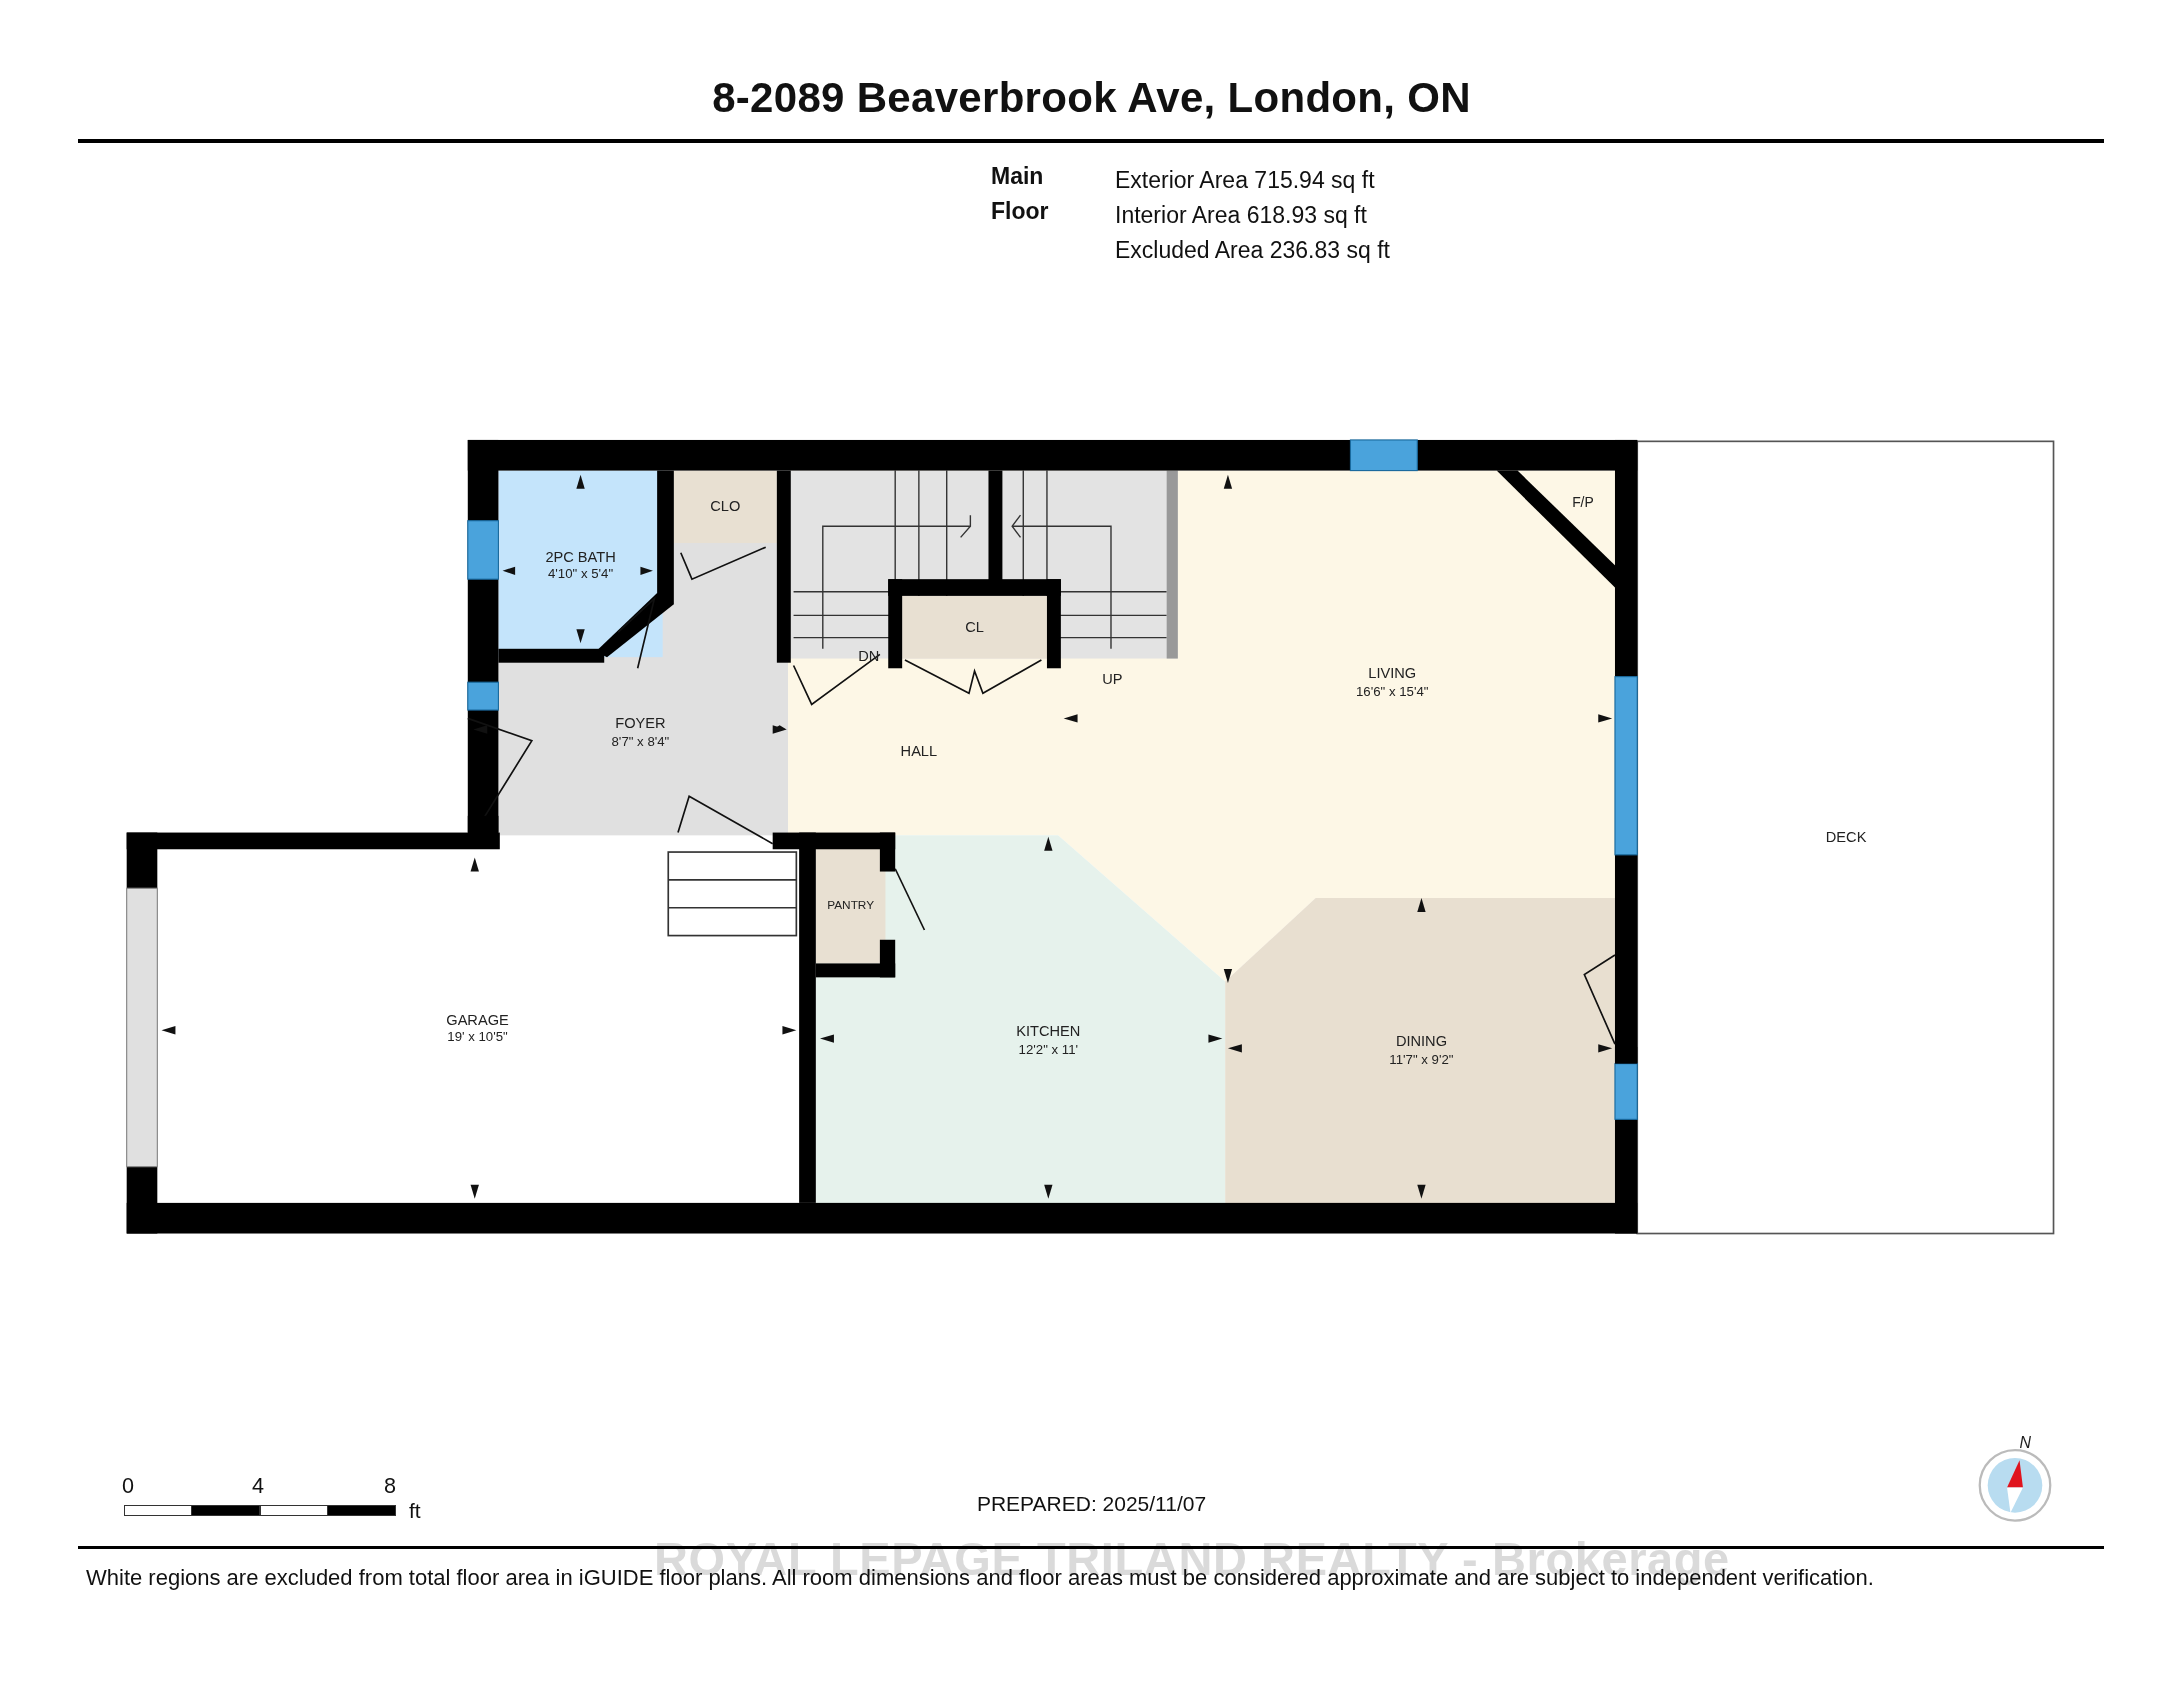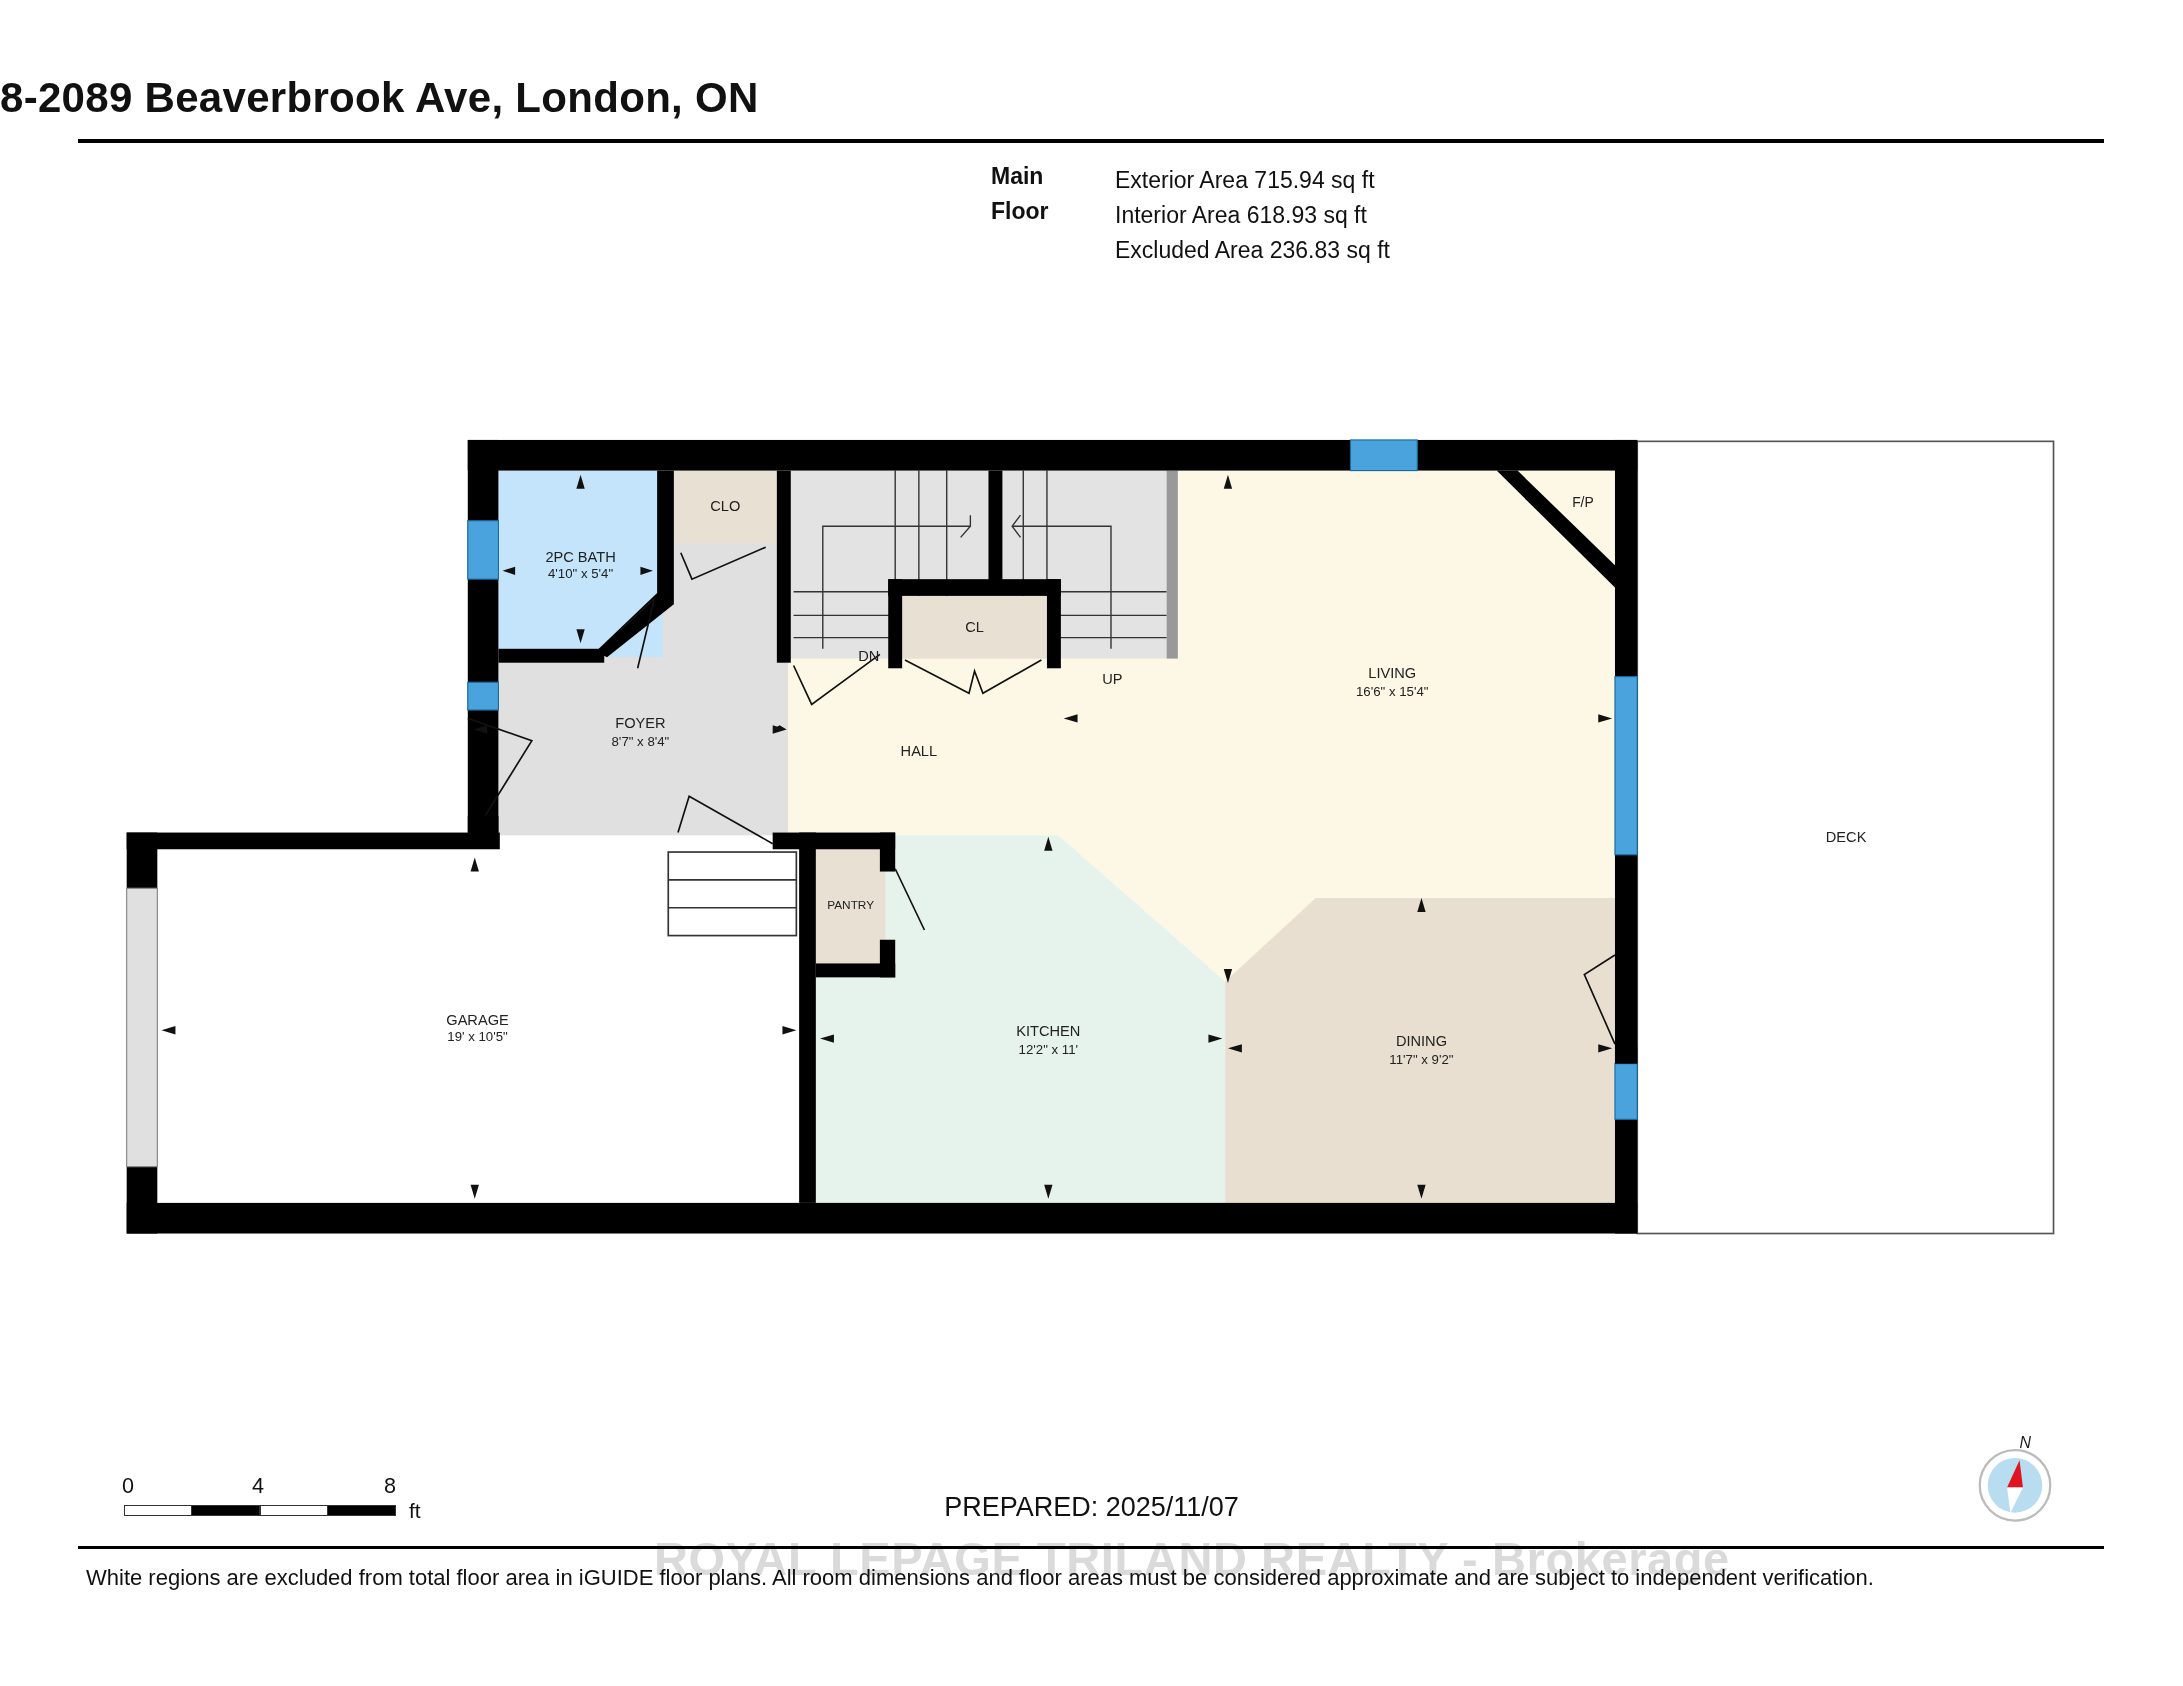--- a/index.html
+++ b/index.html
@@ -1,28 +1,28 @@
 <!DOCTYPE html>
 <html style="font-size:9px"><head>
 <meta charset="utf-8">
 <style>
   html, body { margin:0; padding:0; background:#ffffff; }
   body { width:2183px; height:1686px; position:relative; overflow:hidden;
          font-family:"Liberation Sans", sans-serif; color:#111; }
-  .title { position:absolute; left:0; width:2183px; top:74px; 
+  .title { position:absolute; left:0; width:2183px; top:74px; text-align:center;
            font-weight:bold; font-size:42px; letter-spacing:0.3px; }
   .rule { position:absolute; left:78px; width:2026px; background:#000; }
   .rule.top { top:139px; height:4px; }
   .rule.bottom { top:1546px; height:3.4px; }
   .areas { position:absolute; top:155px; left:979px; font-size:23px; line-height:35px; }
   .areas .floor { position:absolute; left:0; top:4px; font-weight:bold;margin-left:12px; }
   .areas .lines { position:absolute; left:136px; top:8px; white-space:nowrap; }
   svg.plan { position:absolute; left:0; top:0; }
   .room-label { font-family:"Liberation Sans", sans-serif; fill:#222; text-anchor:middle; }
-  .prepared { position:absolute; top:1492px; left:0; width:2183px; text-align:center; font-size:27px; }
+  .prepared { position:absolute; top:1492px; left:0; width:2183px; text-align:center; font-size:21px; }
   .disclaimer { position:absolute; top:1565px; left:86px; font-size:22px; white-space:nowrap;text-align:center; }
   .watermark { position:absolute; top:1531px; left:654px; font-size:47px; font-weight:bold;
                color:rgba(150,150,150,0.35); white-space:nowrap; letter-spacing:0.6px; }
   .scale { position:absolute; left:122px; top:1473px; width:307px; height:45px; }
   .scale .tick { position:absolute; top:0; font-size:21.6px; }
   .scale .bar { position:absolute; top:32px; height:11.4px; border:1.1px solid #333; box-sizing:border-box; }
   .scale .unit { position:absolute; left:287px; top:26px; font-size:21px; }
   .compass { position:absolute; left:1975px; top:1433px; width:80px; height:91px; }
 </style>
 </head>

